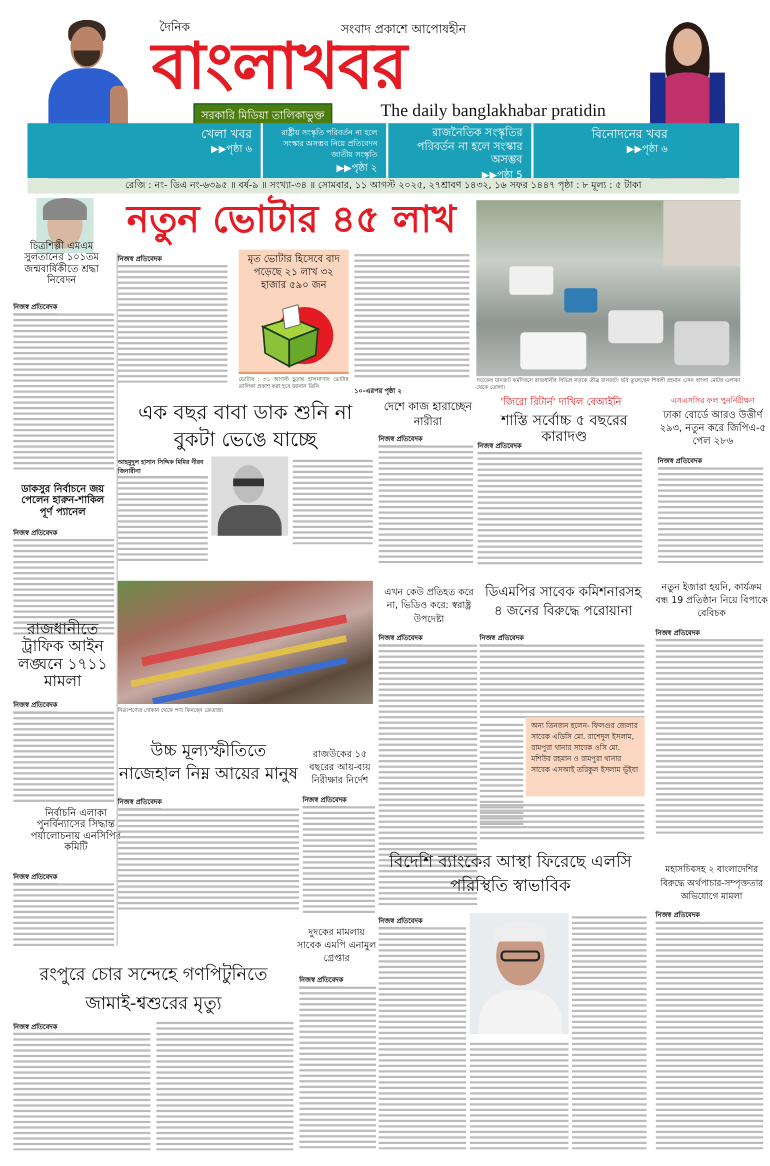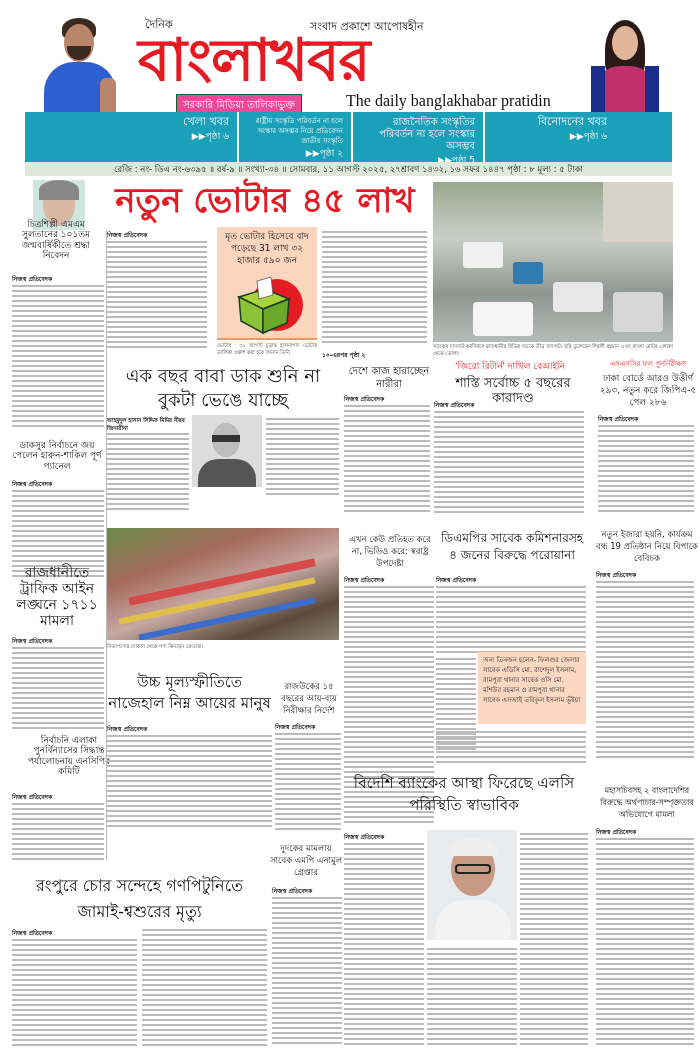--- a/index.html
+++ b/index.html
@@ -6,21 +6,21 @@
 body{width:700px;height:1060px;background:#fff;font-family:"DejaVu Sans",sans-serif;color:#111;position:relative;overflow:hidden}
 .abs{position:absolute}
 
 .mast{position:absolute;left:0;top:0;width:700px;height:118px;background:#fff}
 .person{position:absolute;overflow:hidden}
 .person .head{position:absolute;border-radius:50%;background:#c9987a}
 .person .hair{position:absolute;background:#3a2a20;border-radius:50% 50% 30% 30%}
 .person .body{position:absolute;border-radius:30px 30px 0 0}
 .brand-small{font-size:11px;color:#111}
 .brand-main{font-family:"DejaVu Serif",serif;font-weight:bold;font-size:58px;line-height:60px;letter-spacing:-1px}
-.tagline-green{background:#ec4899;color:#fff;font-size:10px;padding:2px 6px;border:1px solid #0d5e22}
+.tagline-green{background:#4d7c0f;color:#fff;font-size:10px;padding:2px 6px;border:1px solid #0d5e22}
 .eng{font-family:"Liberation Serif",serif;font-weight:normal;font-size:16px;color:#111}
 
 .teal{position:absolute;left:25px;top:112px;width:647px;height:50px;background:#1aa0b8}
 .tcell{position:absolute;top:0;height:50px;color:#fff;font-size:9px;text-align:right;padding:4px 6px;line-height:12px;border-left:2px solid #fff}
 .tcell .pg{display:block;font-size:9px;margin-top:2px}
 
 .info{position:absolute;left:25px;top:162px;width:647px;height:14px;background:#dfe9d9;font-size:8.5px;text-align:center;line-height:14px;color:#111}
 
 .hl{font-weight:bold;color:#111;text-align:center;line-height:1.15}
 .red{color:#e41b23}
@@ -121,21 +121,21 @@
     <span class="ln"></span>
     <span class="ln"></span>
     <span class="ln"></span>
     <span class="ln"></span>
     <span class="ln"></span>
     <span class="ln"></span>
     <span class="ln"></span>
     <span class="ln"></span>
     <span class="ln"></span>
 </div>
-<div class="abs hl" style="left:12px;top:440px;width:90px;font-size:9px;font-weight:normal">ডাকসুর নির্বাচনে জয় পেলেন হারুন-শাকিল পূর্ণ প্যানেল</div>
+<div class="abs hl" style="left:12px;top:440px;width:90px;font-size:9px;font-weight:bold">ডাকসুর নির্বাচনে জয় পেলেন হারুন-শাকিল পূর্ণ প্যানেল</div>
 <div class="abs by" style="left:12px;top:477px">নিজস্ব প্রতিবেদক</div>
 <div class="abs txt" style="left:12px;top:487px;width:92px;height:90px">
   <span class="ln"></span>
     <span class="ln"></span>
     <span class="ln"></span>
     <span class="ln"></span>
     <span class="ln"></span>
     <span class="ln"></span>
     <span class="ln"></span>
     <span class="ln"></span>
@@ -208,21 +208,21 @@
     <span class="ln"></span>
     <span class="ln"></span>
     <span class="ln"></span>
     <span class="ln"></span>
     <span class="ln"></span>
     <span class="ln"></span>
     <span class="ln"></span>
     <span class="ln"></span>
 </div>
 <div class="abs" style="left:217px;top:227px;width:100px;height:113px;background:#fbd5be;border-bottom:2px solid #e89b6a">
-  <div class="hl" style="font-size:9px;font-weight:normal;padding:3px 2px;line-height:12px">মৃত ভোটার হিসেবে বাদ পড়েছে 31 লাখ ৩২ হাজার ৫৯০ জন</div>
+  <div class="hl" style="font-size:9px;font-weight:normal;padding:3px 2px;line-height:12px">মৃত ভোটার হিসেবে বাদ পড়েছে ২১ লাখ ৩২ হাজার ৫৯০ জন</div>
   <svg width="100" height="60" viewBox="0 0 100 60" style="position:absolute;left:0;top:48px">
     <circle cx="60" cy="30" r="26" fill="#e41b23"></circle>
     <polygon points="22,22 48,14 72,24 46,34" fill="#a6d43a" stroke="#1b3b1b" stroke-width="1.5"></polygon>
     <polygon points="22,22 46,34 46,58 24,46" fill="#8bc23a" stroke="#1b3b1b" stroke-width="1.5"></polygon>
     <polygon points="46,34 72,24 70,48 46,58" fill="#6aa82a" stroke="#1b3b1b" stroke-width="1.5"></polygon>
     <polygon points="40,6 54,2 56,20 42,24" fill="#fff" stroke="#555" stroke-width="0.8"></polygon>
   </svg>
 </div>
 <div class="abs txt" style="left:217px;top:342px;width:100px;font-size:5px;line-height:7px">ভোটার : ৩১ আগস্ট চূড়ান্ত হালনাগাদ ভোটার তালিকা প্রকাশ করা হবে জানান তিনি</div>
 <div class="abs txt" style="left:322px;top:228px;width:105px;height:120px">

